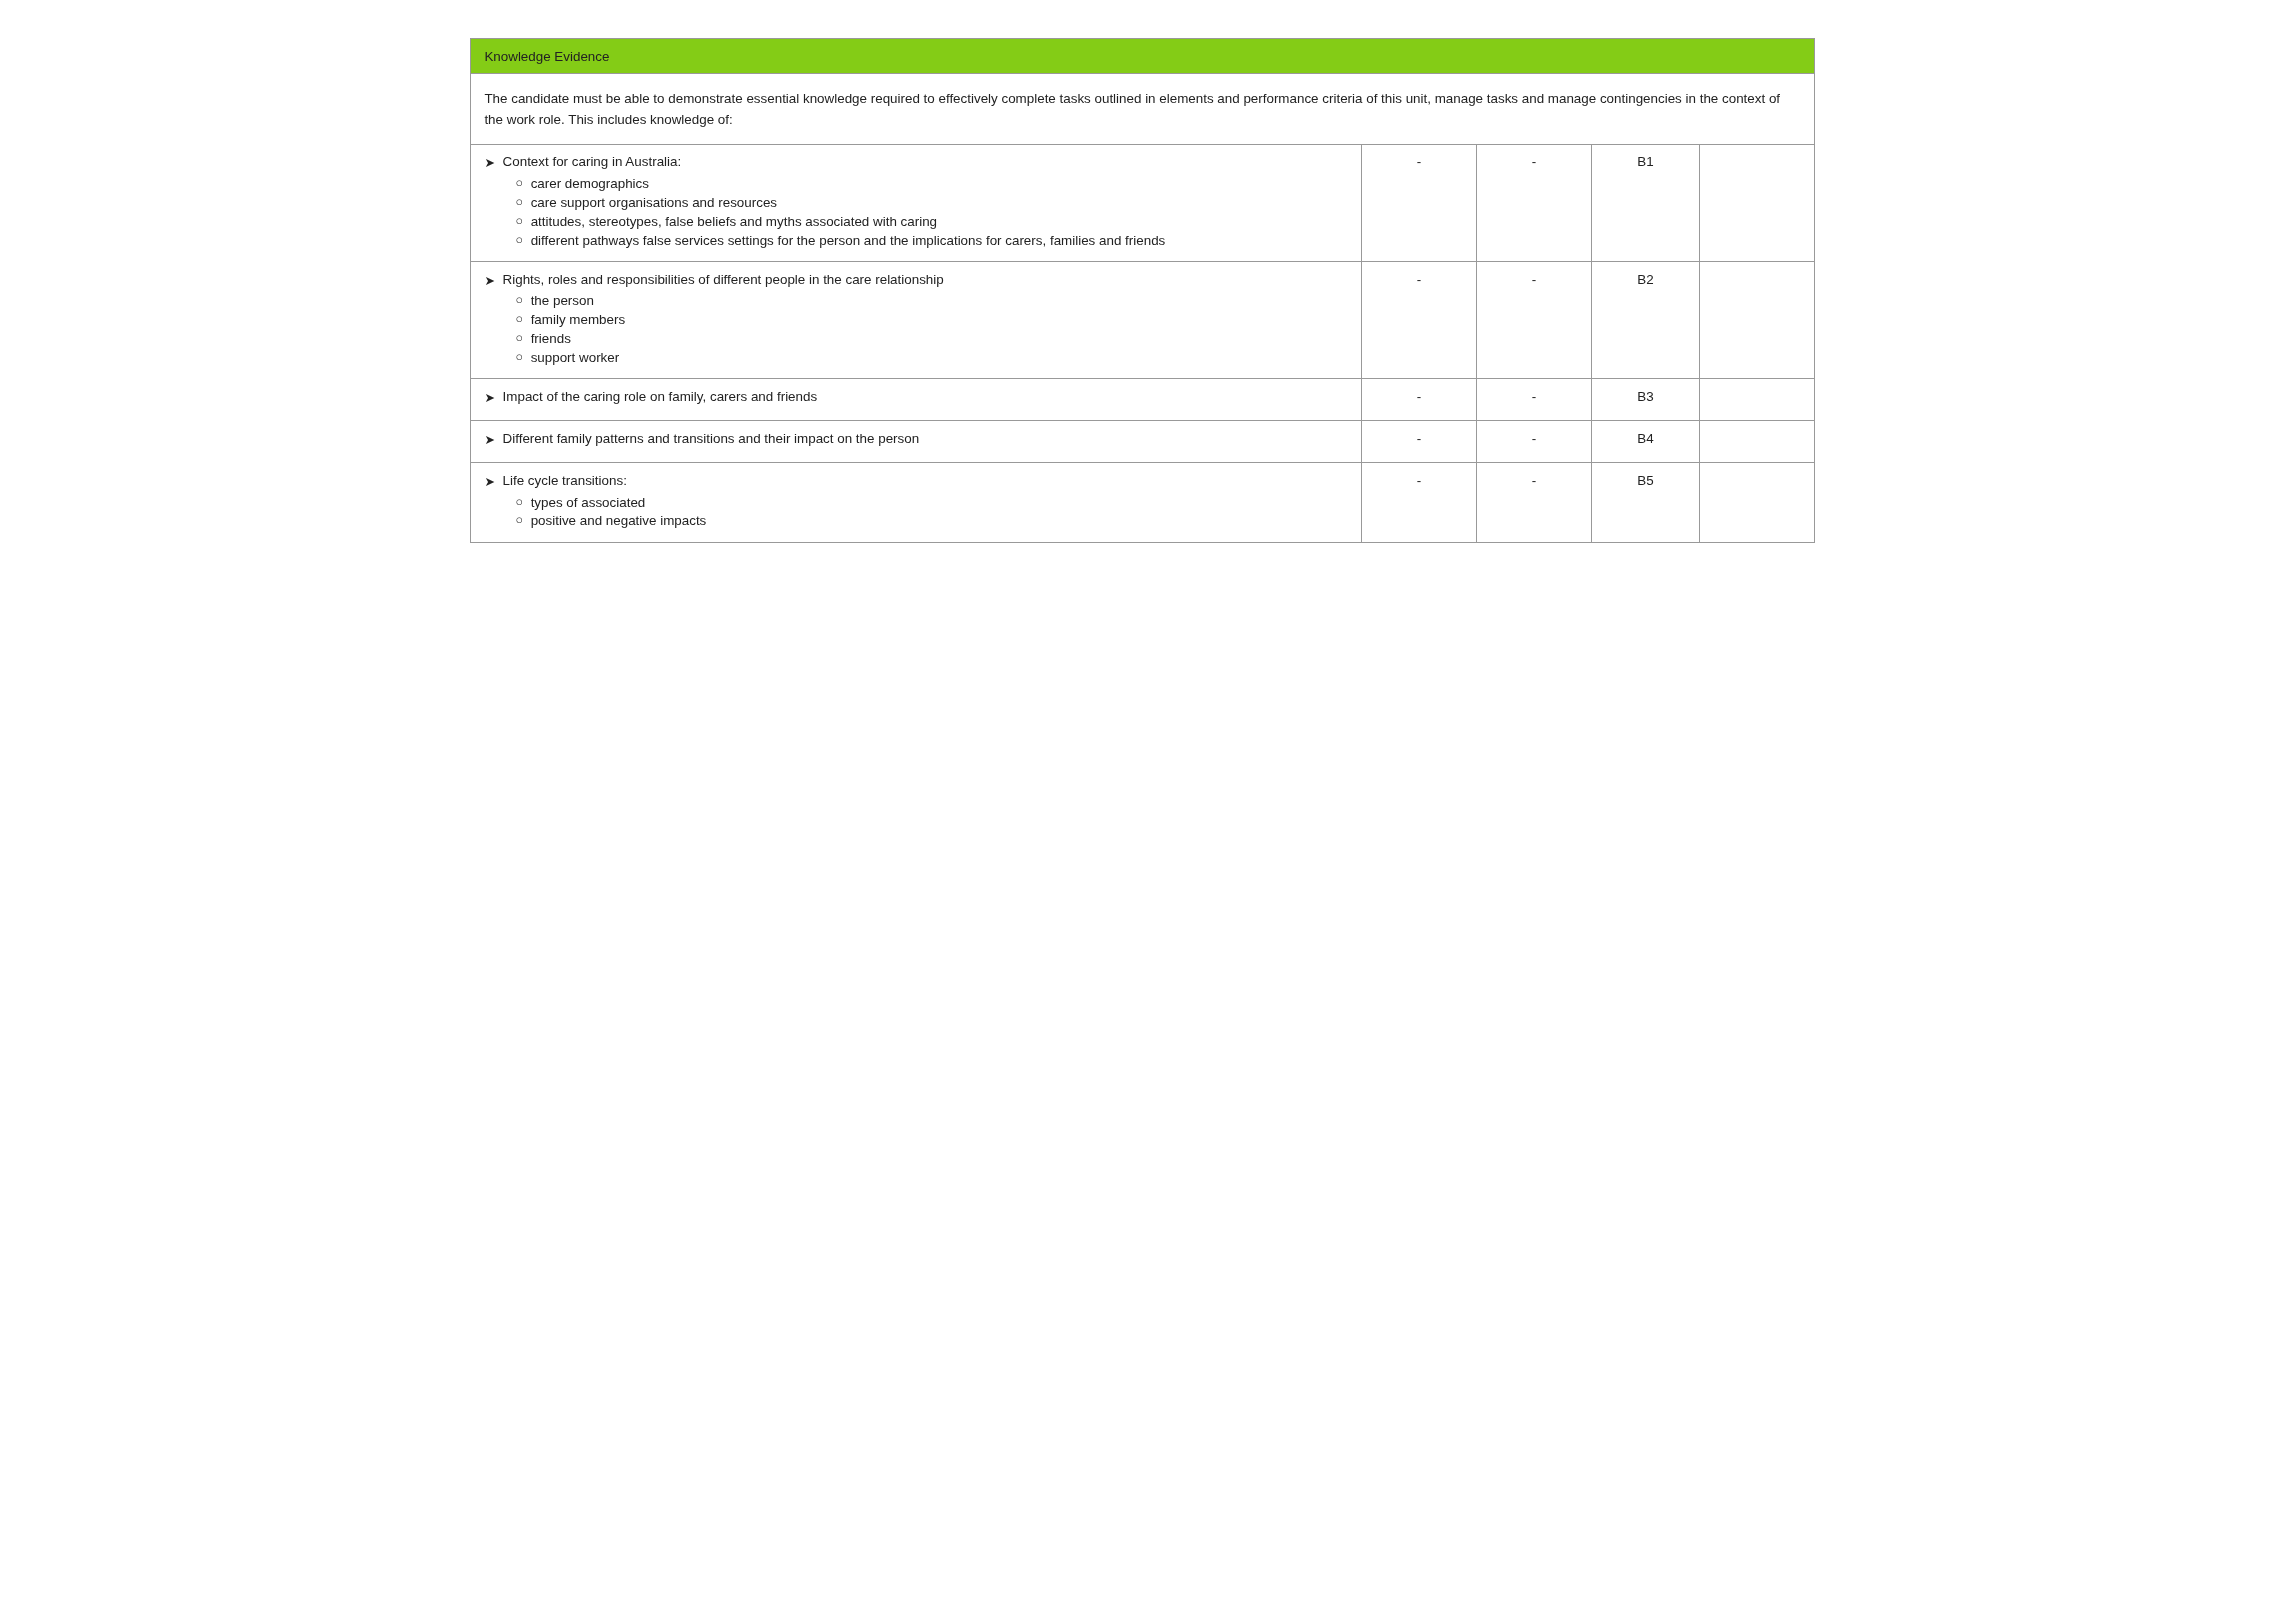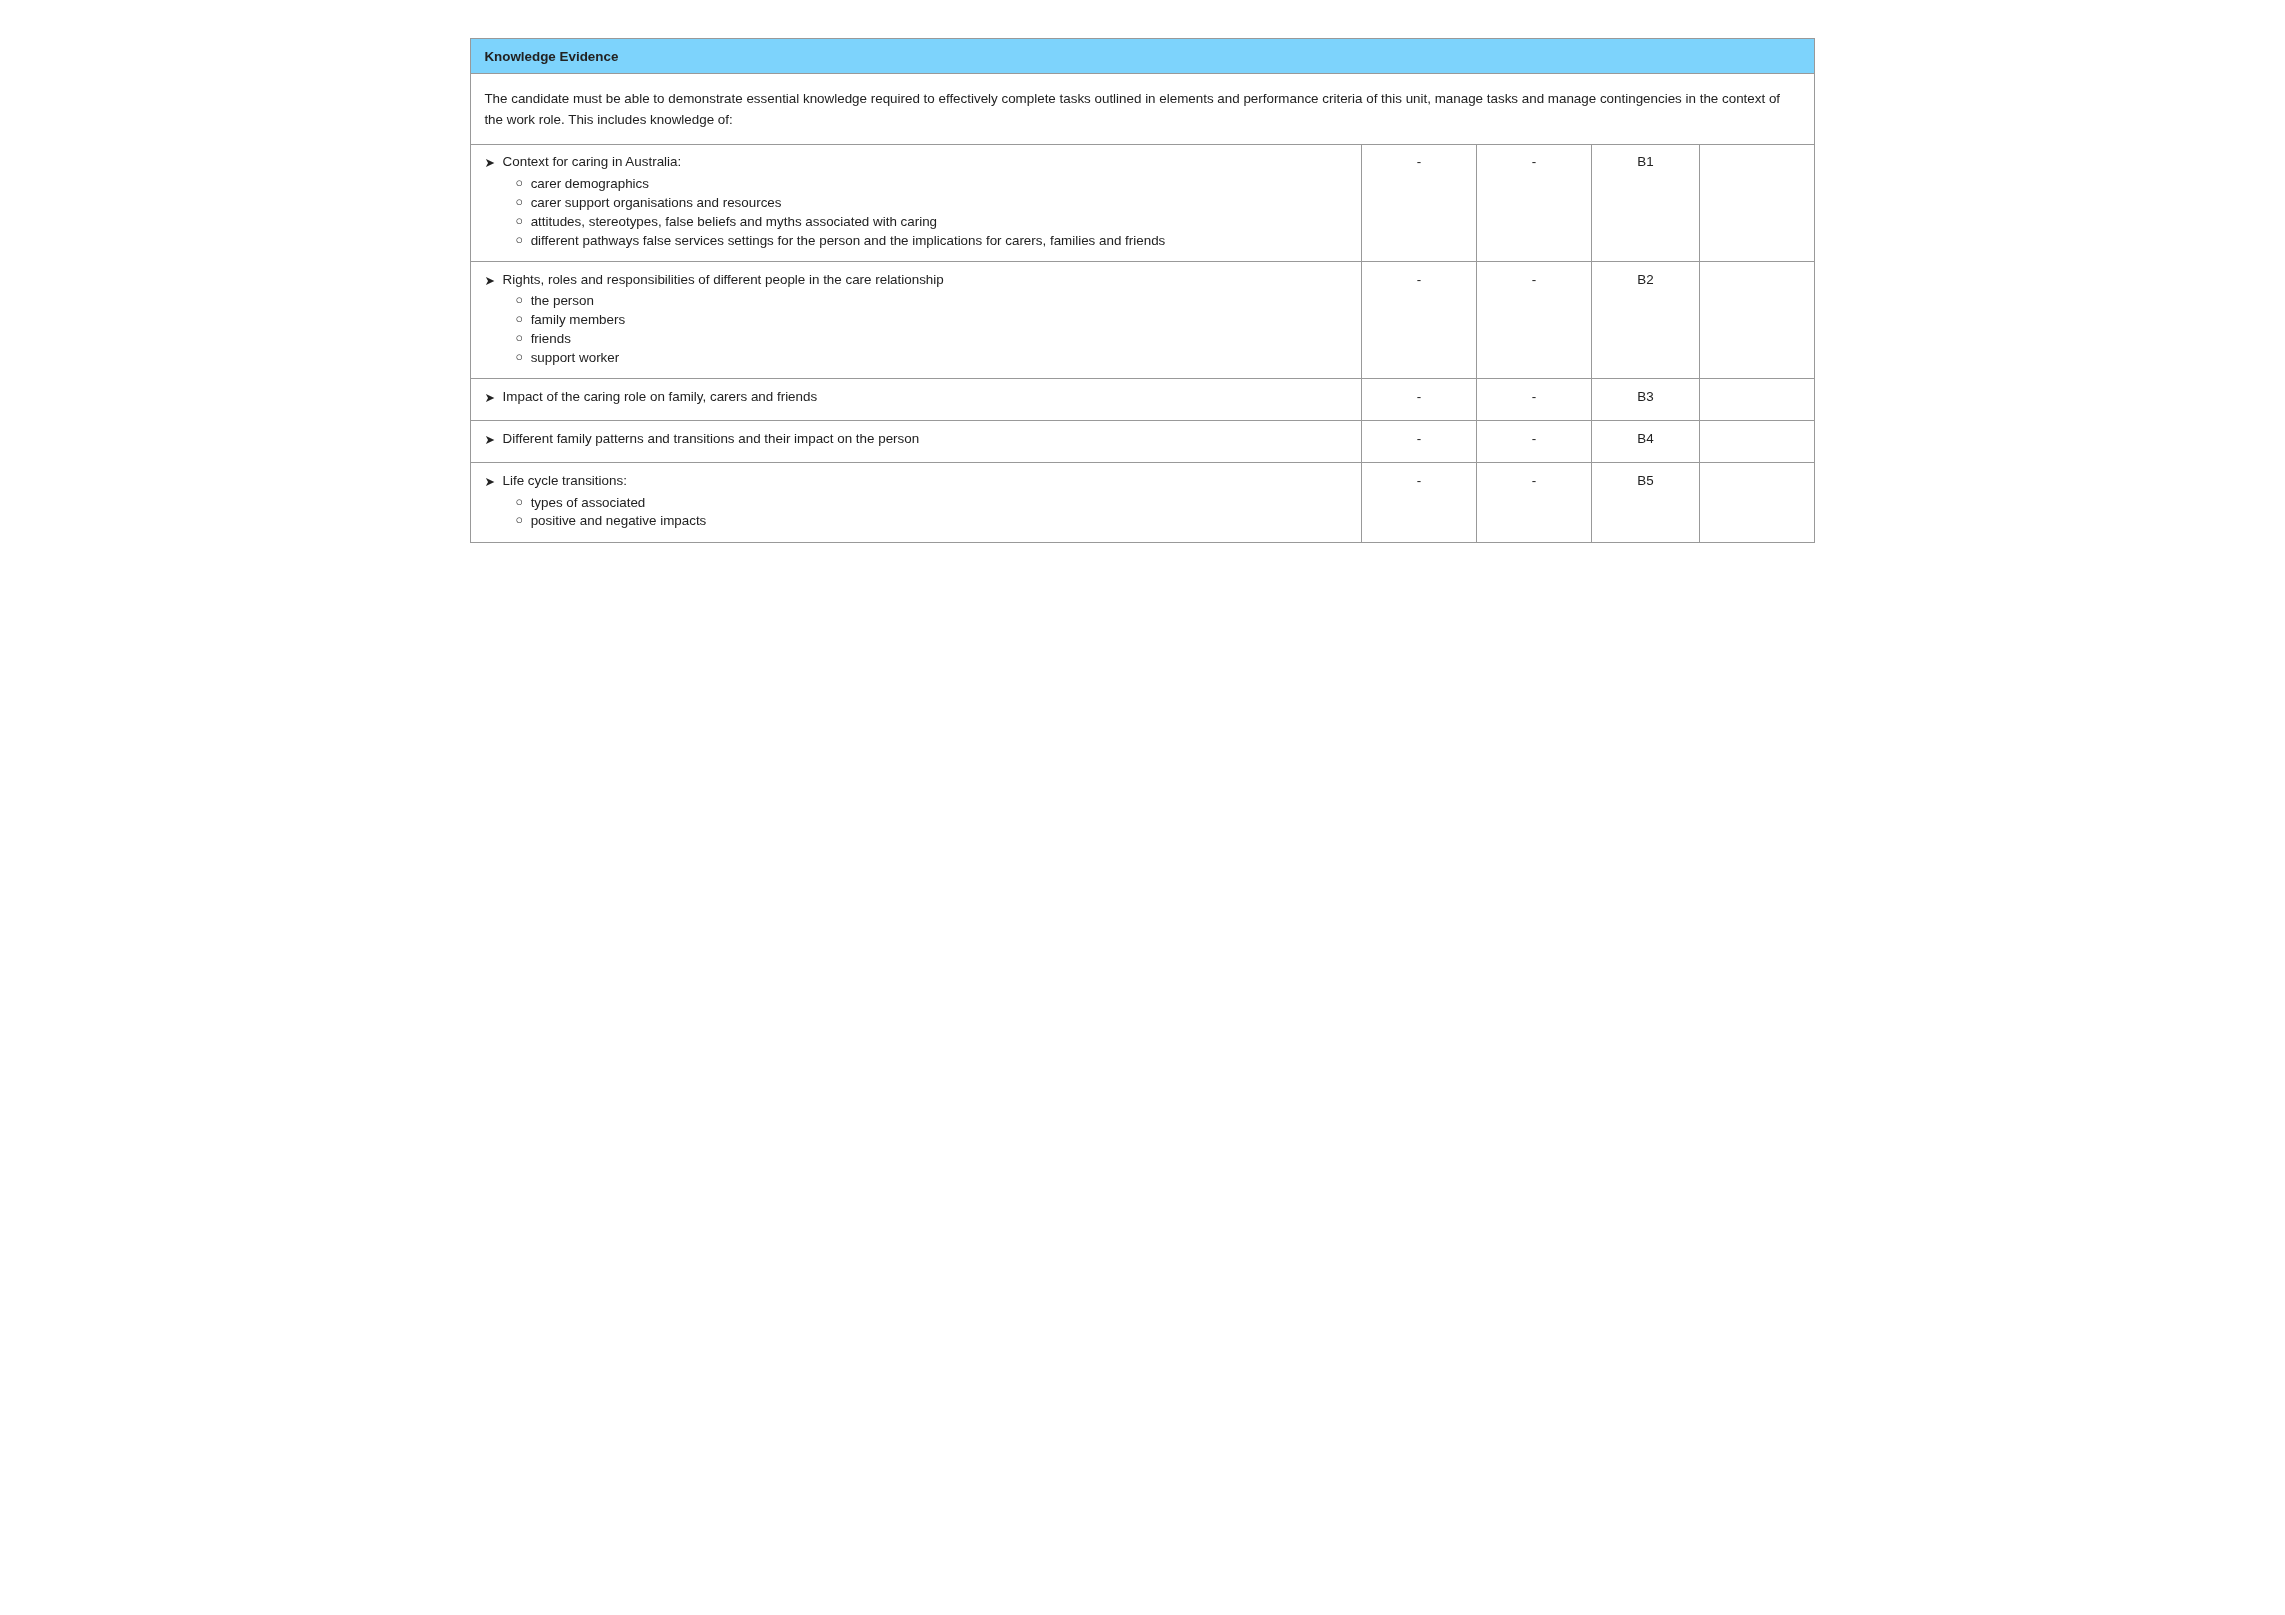--- a/index.html
+++ b/index.html
@@ -21,23 +21,23 @@
       margin: 0 auto;
     }
 
     .main-table {
       width: 100%;
       border-collapse: collapse;
       border: 1.4px solid #999;
     }
 
     .header-row td {
-      background-color: #7dd3fc;
+      background-color: #84cc16;
       padding: 9.6px 13.4px;
-      font-weight: bold;
+      font-weight: normal;
       border: 1.4px solid #999;
     }
 
     .intro-row td {
       padding: 13.4px 13.4px;
       border: 1.4px solid #999;
       line-height: 1.6;
     }
 
     .content-row td {
@@ -134,21 +134,21 @@
               <span class="bullet-arrow">➤</span>
               <span>Context for caring in Australia:</span>
             </div>
             <ul class="sub-list">
               <li>
                 <span class="sub-bullet">○</span>
                 <span>carer demographics</span>
               </li>
               <li>
                 <span class="sub-bullet">○</span>
-                <span>carer support organisations and resources</span>
+                <span>care support organisations and resources</span>
               </li>
               <li>
                 <span class="sub-bullet">○</span>
                 <span>attitudes, stereotypes, false beliefs and myths associated with caring</span>
               </li>
               <li>
                 <span class="sub-bullet">○</span>
                 <span>different pathways false services settings for the person and the implications for carers, families and friends</span>
               </li>
             </ul>

